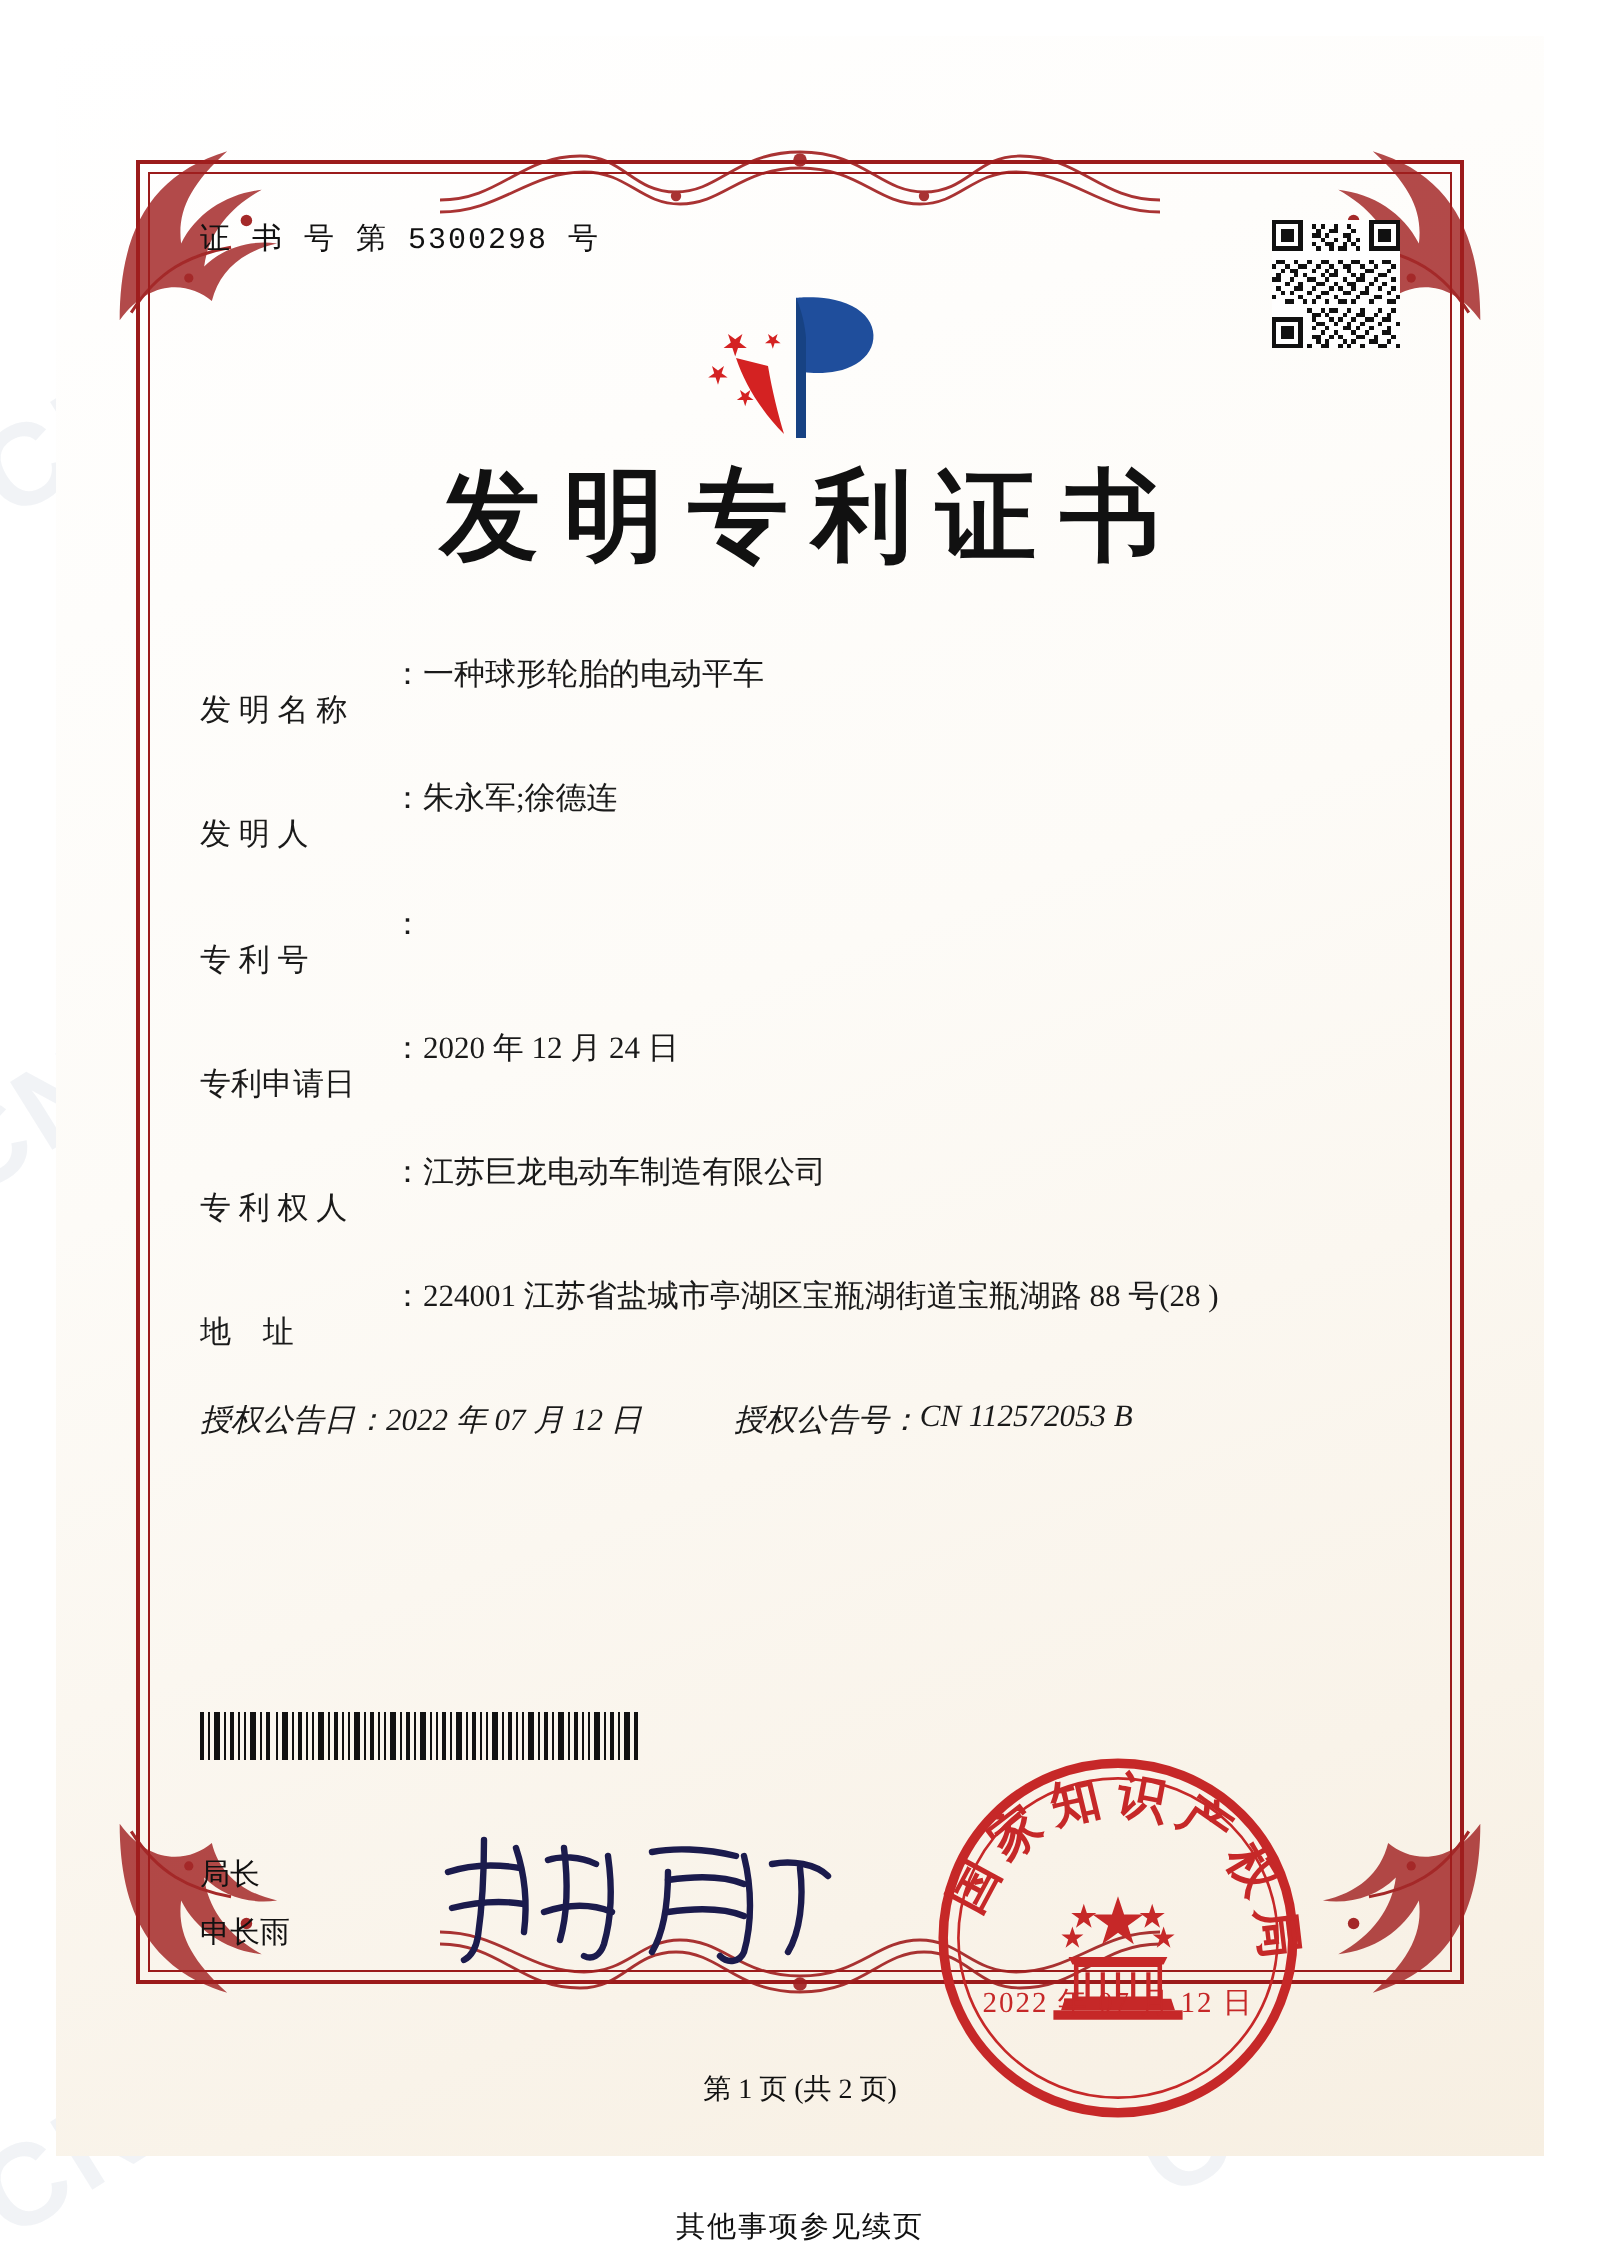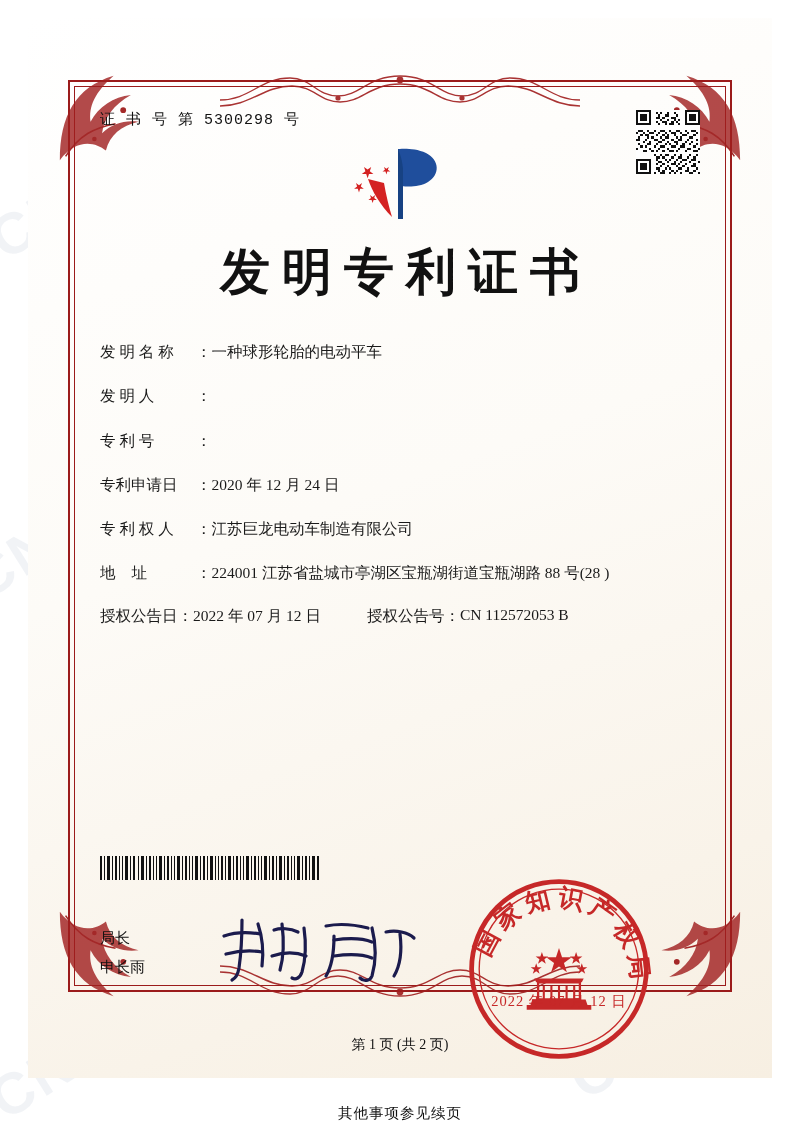--- a/index.html
+++ b/index.html
@@ -71,42 +71,43 @@
   .logo{
     margin:10px auto 0;width:120px;height:84px;position:relative;
   }
   .logo svg{width:100%;height:100%;display:block;}
   .title{
     text-align:center;
     font-size:50px;
     letter-spacing:12px;
     color:#111;
     font-weight:bold;
-    margin:16px 0 0 0;
+    margin:2px 0 0 0;
     font-family:"DejaVu Sans", sans-serif;
     text-indent:12px;
   }
   .fields{margin-top:34px;}
   .row{
     display:flex;
     align-items:flex-start;
     font-size:15.5px;
     color:#1a1a1a;
     margin-bottom:21px;
     line-height:1.5;
   }
   .lbl{
     width:96px;flex:0 0 96px;
     letter-spacing:0;
     white-space:nowrap;
+    margin-top:18px;
   }
   .lbl.sp6{letter-spacing:6px;}
   .colon{flex:0 0 12px;}
   .val{flex:1;}
-  .row2{display:flex;align-items:flex-start;font-size:15.5px;color:#1a1a1a;margin-bottom:16px;}
+  .row2{display:flex;align-items:flex-start;font-size:15.5px;color:#1a1a1a;margin-bottom:16px;font-style:italic;}
   .half-lbl{white-space:nowrap;}
   .gap{width:46px;flex:0 0 46px;}
   .para{
     font-size:15px;line-height:1.85;color:#1a1a1a;text-align:justify;
     text-indent:2em;margin-top:14px;
   }
   .para.second{margin-top:4px;}
 
   
   .barcode{
@@ -406,20 +407,21 @@
 
     <div class="fields">
       <div class="row">
         <div class="lbl">发 明 名 称</div>
         <div class="colon">：</div>
         <div class="val">一种球形轮胎的电动平车</div>
       </div>
       <div class="row">
         <div class="lbl">发 明 人</div>
         <div class="colon">：</div>
+        <div class="val">朱永军;徐德连</div>
       </div>
       <div class="row">
         <div class="lbl">专 利 号</div>
         <div class="colon">：</div>
       </div>
       <div class="row">
         <div class="lbl">专利申请日</div>
         <div class="colon">：</div>
         <div class="val">2020 年 12 月 24 日</div>
       </div>

